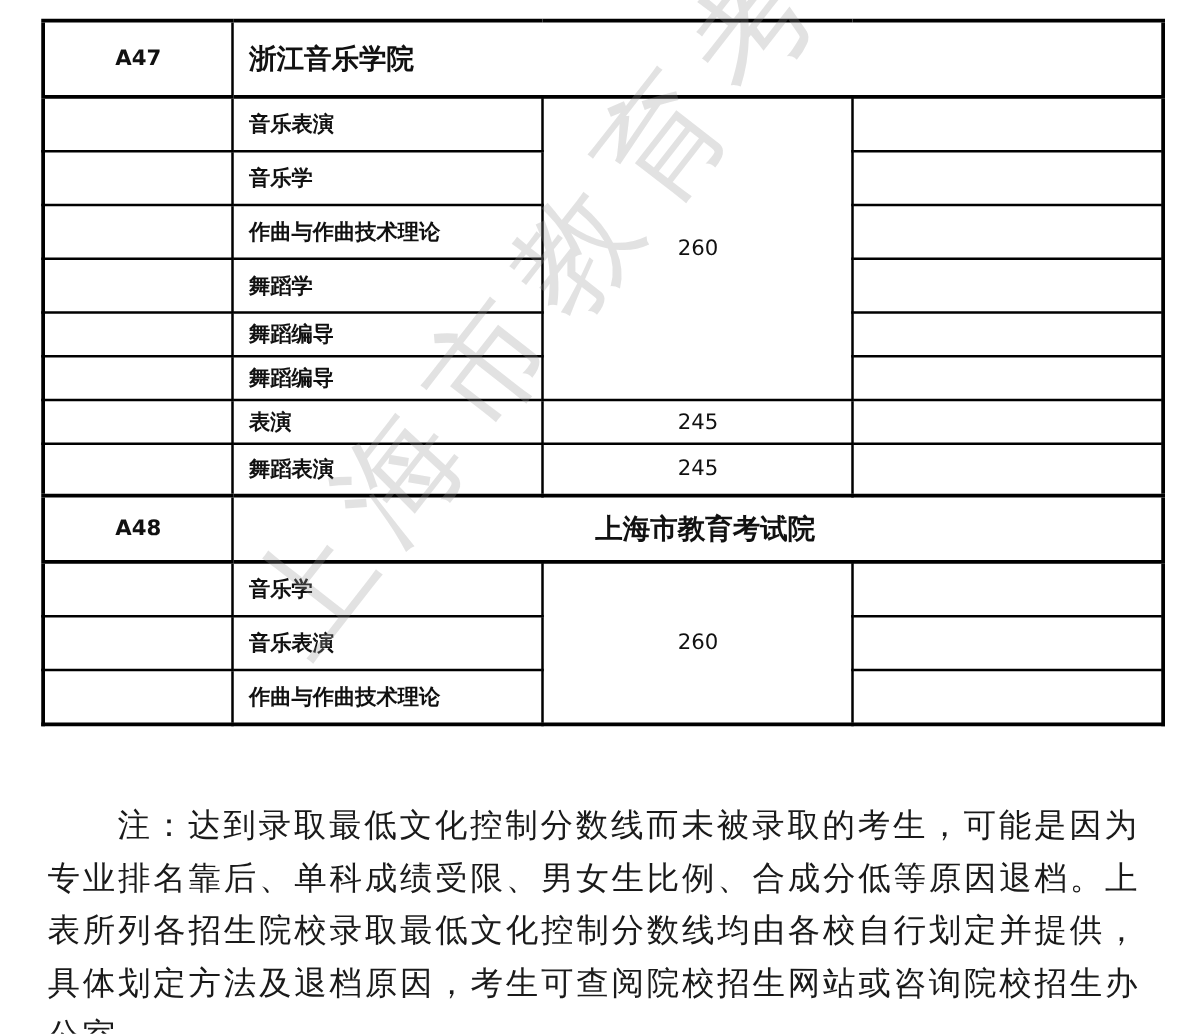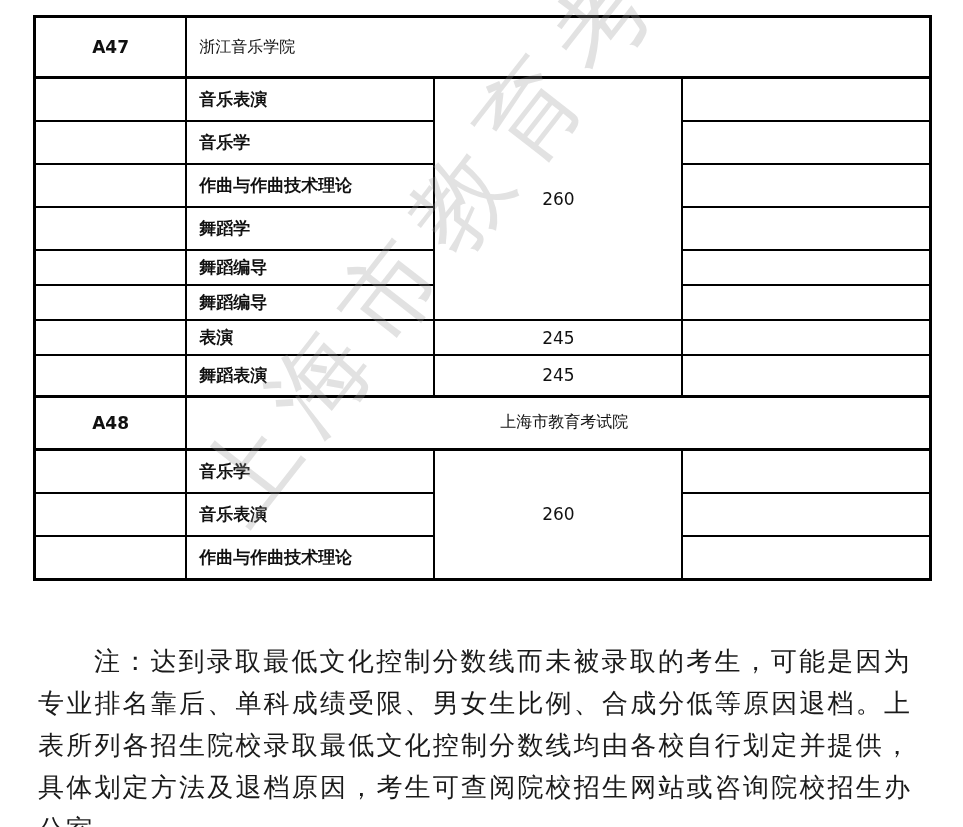--- a/index.html
+++ b/index.html
@@ -44,21 +44,21 @@
       padding: 0;
       font-size: 17px;
       vertical-align: middle;
     }
     .tbl .c1 { width: 81px; text-align: center; }
     .tbl .c2 { width: 395px; padding-left: 12px; font-weight: bold; }
     .tbl .c3 { width: 177px; text-align: center; }
     .tbl .c4 { width: 240px; }
     .tbl tr.school td { border-top-width: 3px; border-bottom-width: 3px; }
     .school .code { font-weight: bold; font-size: 17px; }
-    .school .name { font-weight: normal; font-size: 16px; margin-top: 28px; }
+    .school .name { font-weight: bold; font-size: 22px; margin-top: 28px; }
     .tbl tr.h62 td { height: 58px; }
     .tbl tr.h44 td { height: 41px; }
     .tbl tr.h36 td { height: 33px; }
     .tbl tr.h54 td { height: 50px; text-align: center; }
     .score { font-size: 16px; }
     .note {
       position: absolute;
       left: 38px;
       top: 614px;
       width: 890px;

